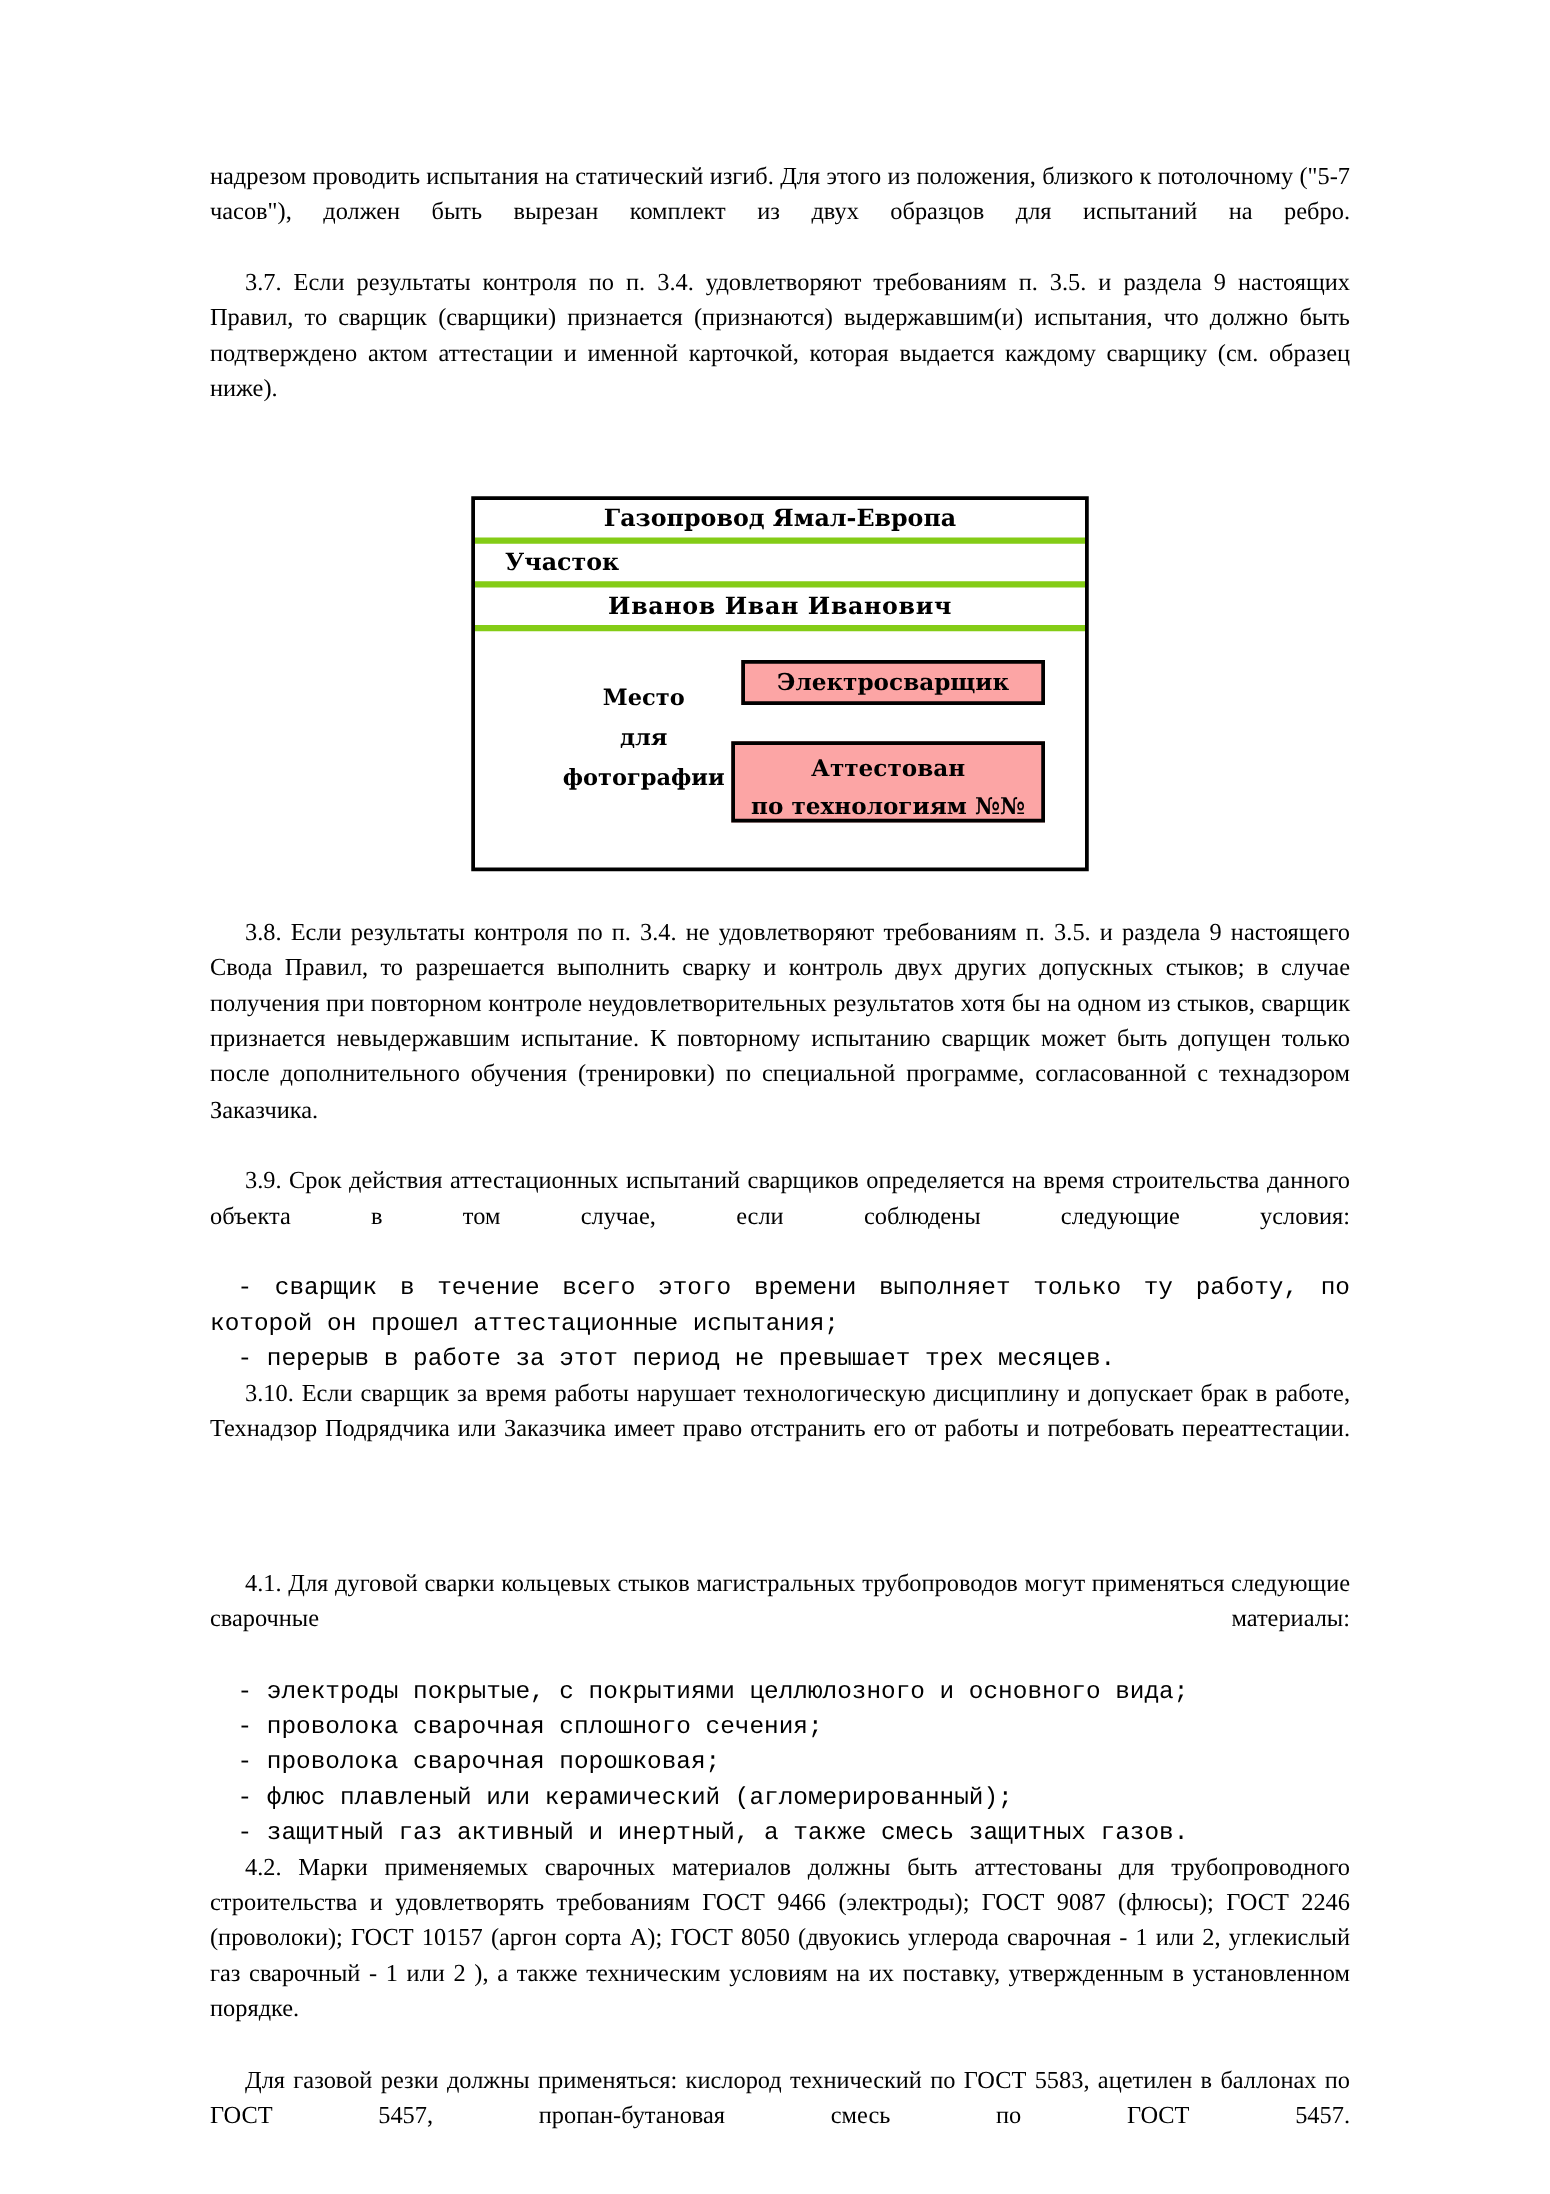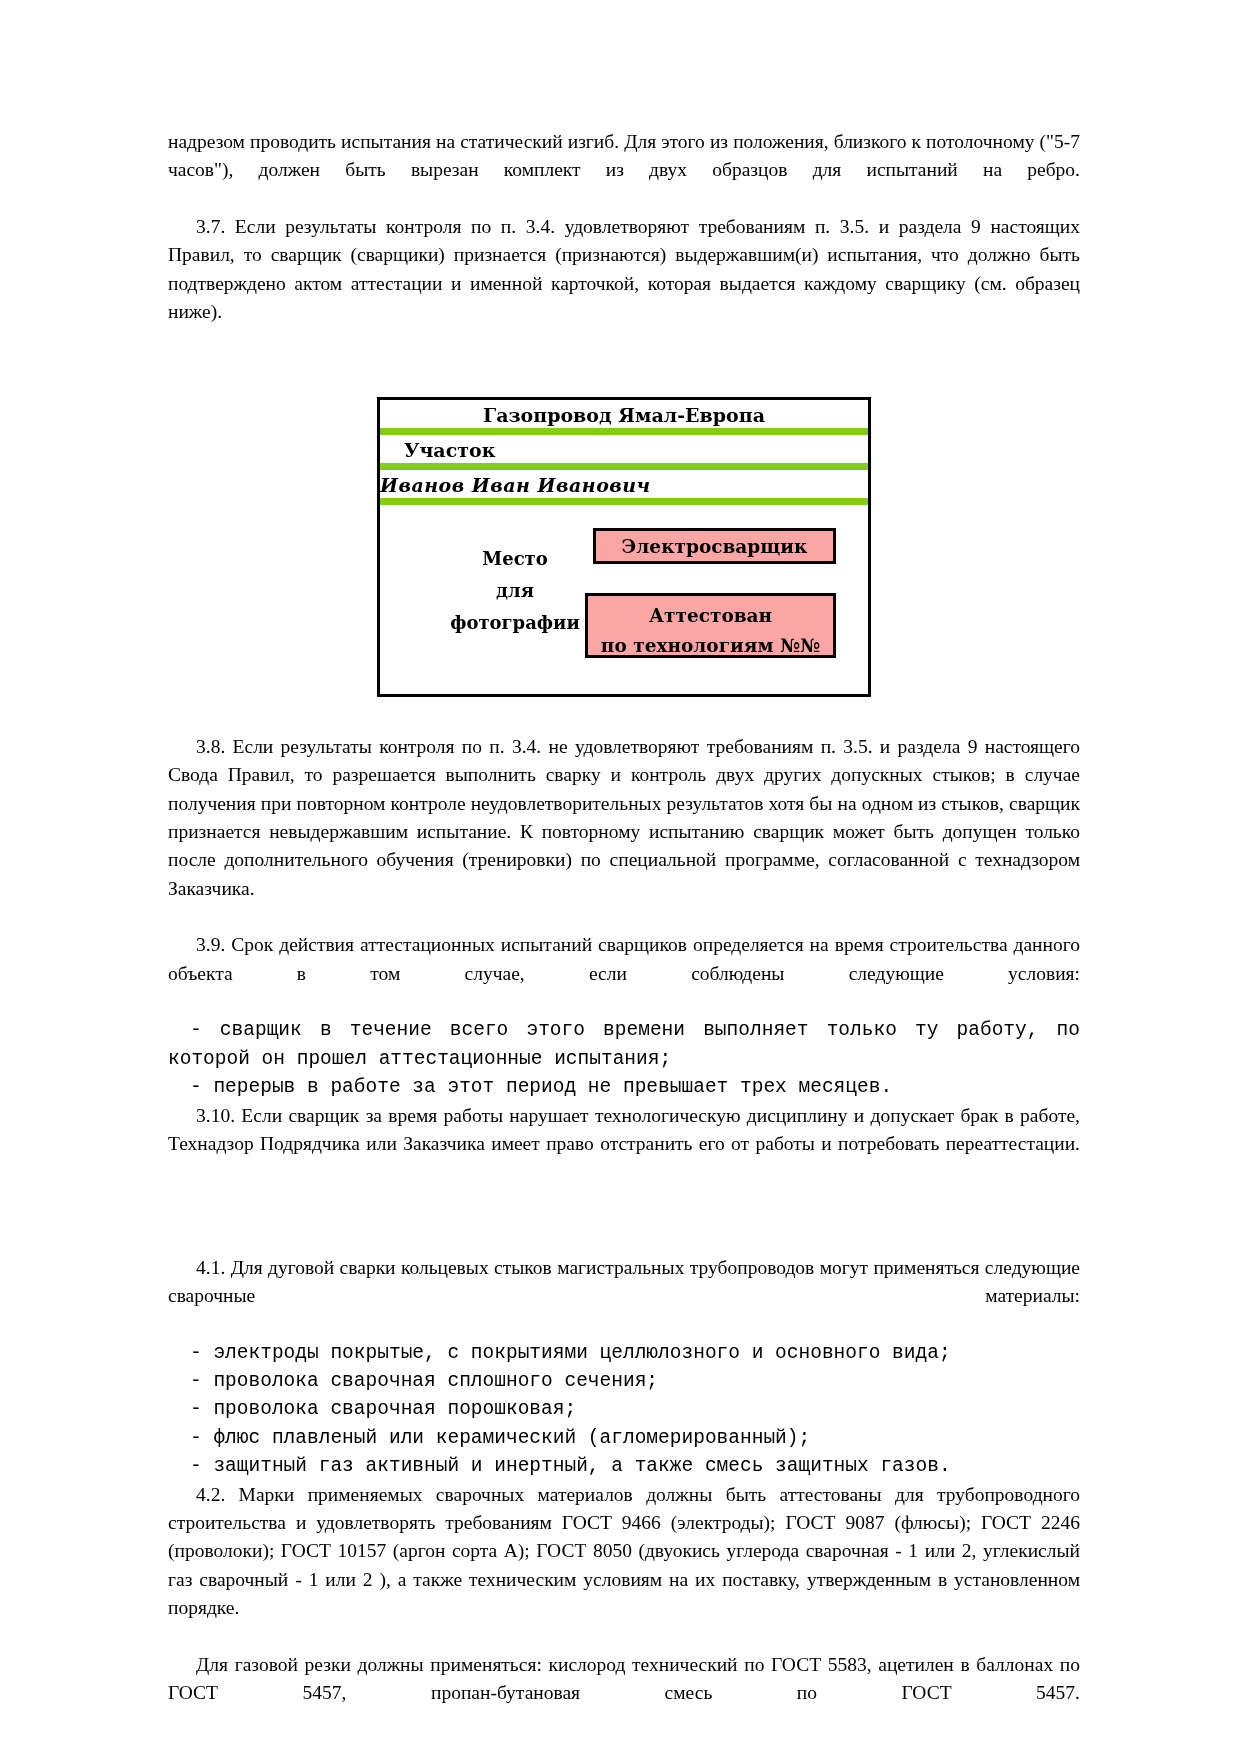--- a/index.html
+++ b/index.html
@@ -68,32 +68,32 @@
     position: relative;
     box-sizing: border-box;
     width: 494px;
     height: 300px;
     border: 3px solid #000;
     background: #ffffff;
     font-family: "DejaVu Serif", "Liberation Serif", serif;
   }
   .card-row {
     box-sizing: border-box;
-    border-bottom: 7px solid #84cc16;
+    border-bottom: 5px solid #84cc16;
     height: 35px;
     line-height: 30px;
     font-size: 19px;
     font-weight: bold;
     overflow: hidden;
     white-space: nowrap;
   }
   .card-row.center { text-align: center; }
   .card-row.left   { text-align: left; padding-left: 24px; }
   .card-row.name   {
-    font-style: italic;
+    text-align: center;
     font-weight: bold;
     font-size: 19px;
     letter-spacing: 0.5px;
   }
   .card-body {
     position: relative;
     height: 188px;
     padding-left: 37px;
   }
   .photo-place {

